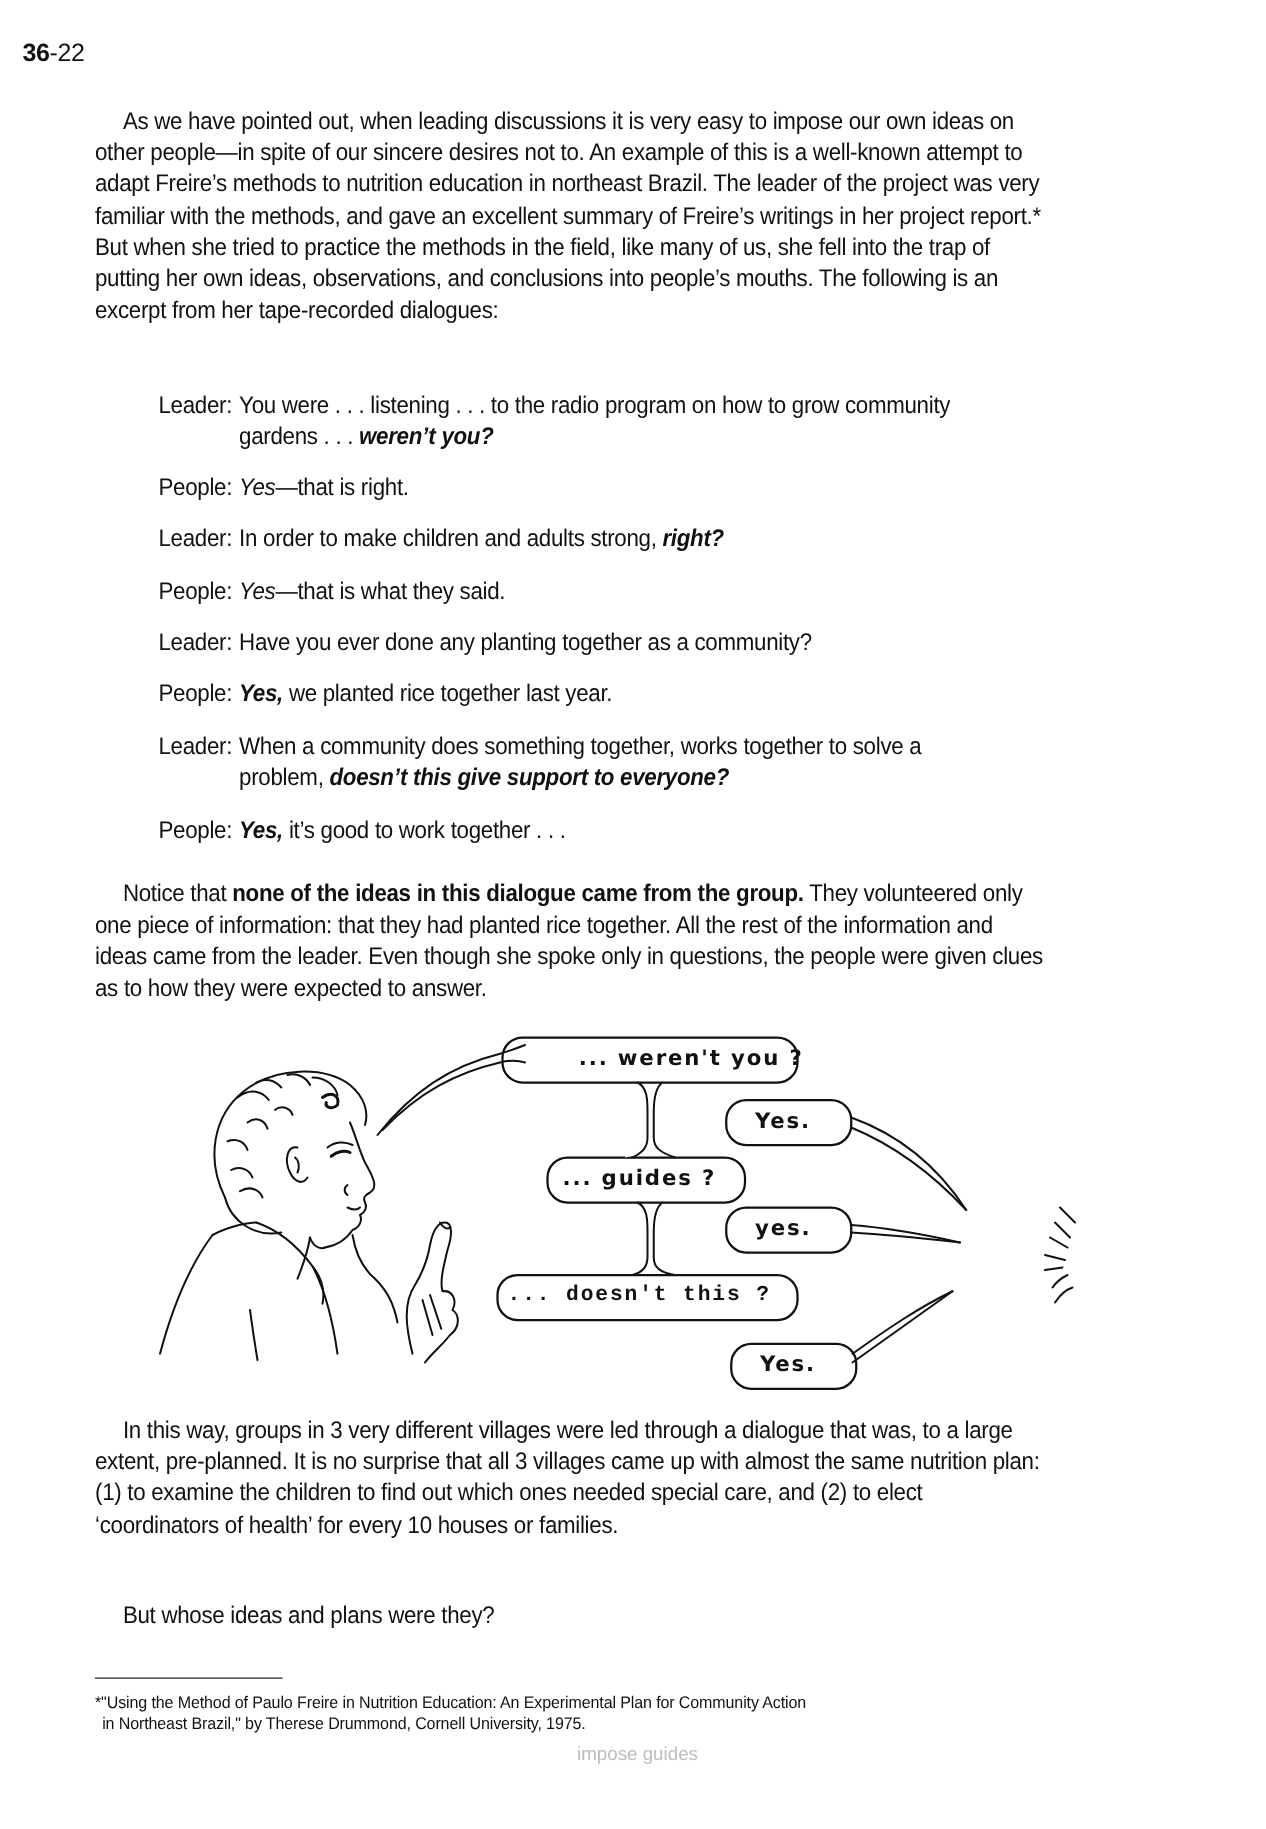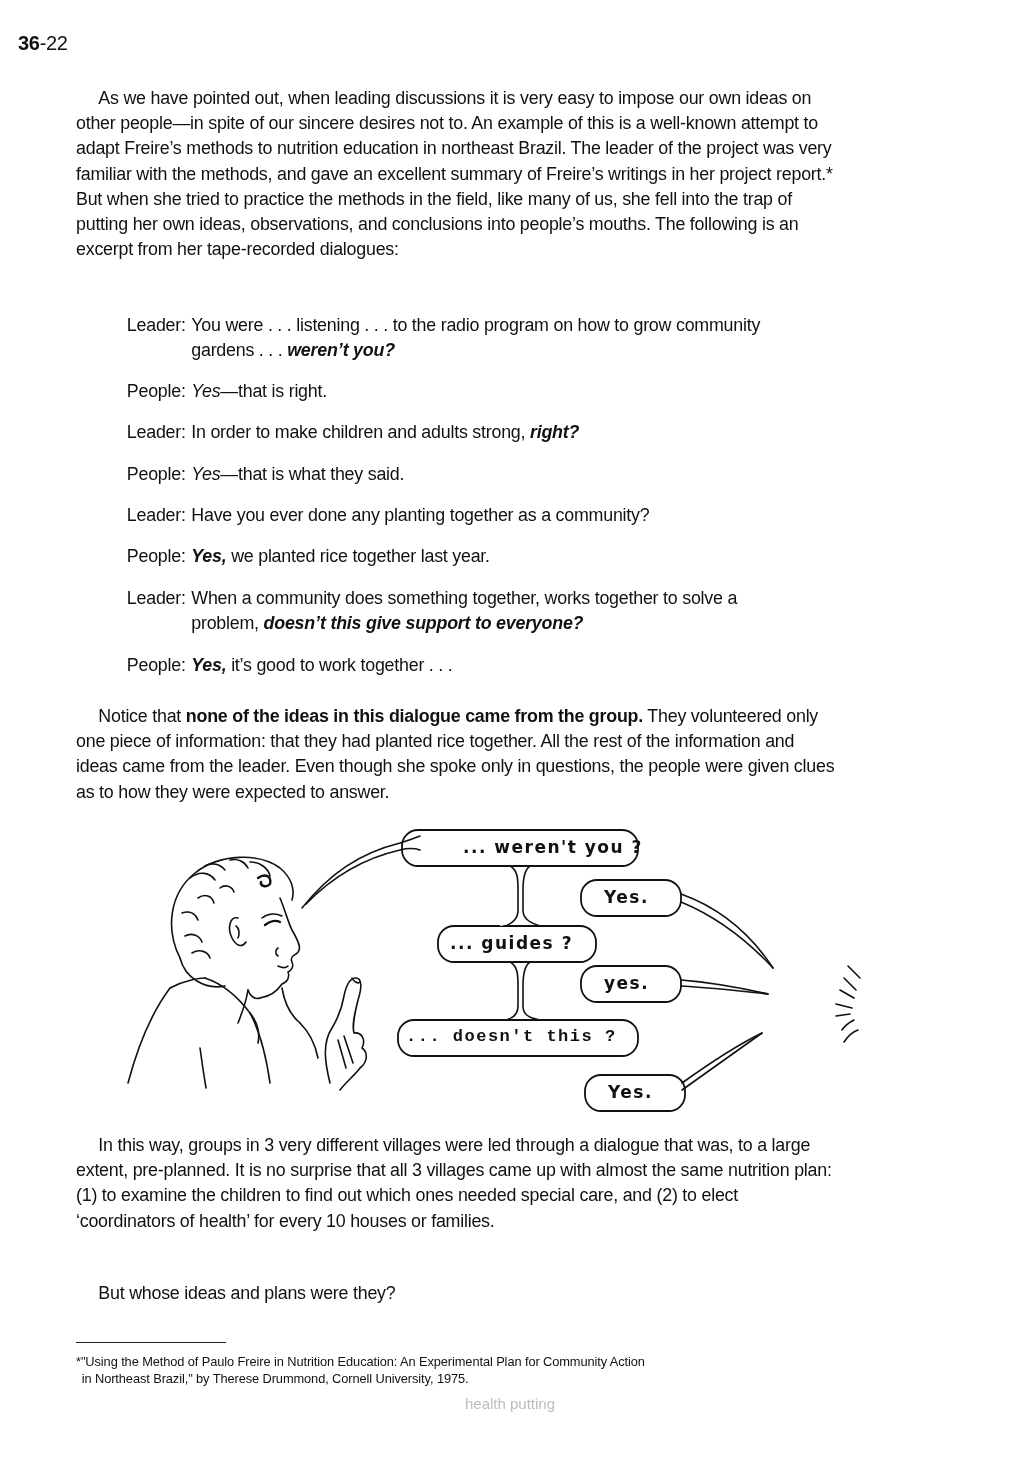--- a/index.html
+++ b/index.html
@@ -158,14 +158,14 @@
 
 <p class="para" style="top:1280px;"><span class="indent"></span><span>But whose ideas and plans were they?</span></p>
 
 <div class="footrule"></div>
 <div class="footnote">
   <span>*"Using the Method of Paulo Freire in Nutrition Education: An Experimental Plan for Community Action</span>
   <span class="l2">in Northeast Brazil," by Therese Drummond, Cornell University, 1975.</span>
 </div>
 
 <div class="watermark">
-  <div class="wm-bottom">health putting</div>
+  <div class="wm-bottom">impose guides</div>
 </div>
 
 </body></html>

